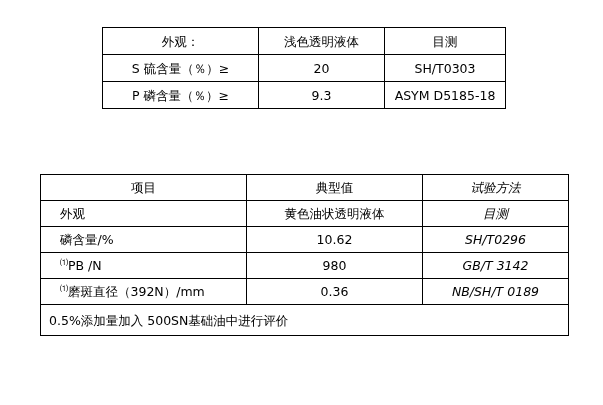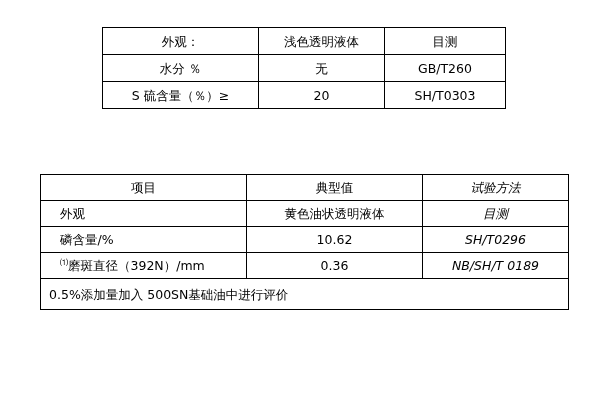--- a/index.html
+++ b/index.html
@@ -80,28 +80,28 @@
 <div class="page">
 
   <table class="spec" id="table-one">
     <tbody>
       <tr>
         <td class="c0">外观：</td>
         <td class="c1">浅色透明液体</td>
         <td class="c2">目测</td>
       </tr>
       <tr>
-        <td class="c0">水分  ％</td>
-        <td class="c1">无</td>
-        <td class="c2">GB/T260</td>
-      </tr>
-      <tr>
         <td class="c0">S 硫含量（％）≥</td>
         <td class="c1">20</td>
         <td class="c2">SH/T0303</td>
+      </tr>
+      <tr>
+        <td class="c0">P 磷含量（％）≥</td>
+        <td class="c1">9.3</td>
+        <td class="c2">ASYM D5185-18</td>
       </tr>
     </tbody>
   </table>
 
   <table class="spec" id="table-two">
     <tbody>
       <tr>
         <td class="c0">项目</td>
         <td class="c1">典型值</td>
         <td class="c2">试验方法</td>
@@ -110,20 +110,25 @@
         <td class="c0 left">外观</td>
         <td class="c1">黄色油状透明液体</td>
         <td class="c2">目测</td>
       </tr>
       <tr>
         <td class="c0 left">磷含量/%</td>
         <td class="c1">10.62</td>
         <td class="c2">SH/T0296</td>
       </tr>
       <tr>
+        <td class="c0 left"><span class="sup">⑴</span><span>PB  /N</span></td>
+        <td class="c1">980</td>
+        <td class="c2">GB/T 3142</td>
+      </tr>
+      <tr>
         <td class="c0 left"><span class="sup">⑴</span><span>磨斑直径（392N）/mm</span></td>
         <td class="c1">0.36</td>
         <td class="c2">NB/SH/T 0189</td>
       </tr>
       <tr>
         <td class="note" colspan="3">0.5%添加量加入 500SN基础油中进行评价</td>
       </tr>
     </tbody>
   </table>
 

